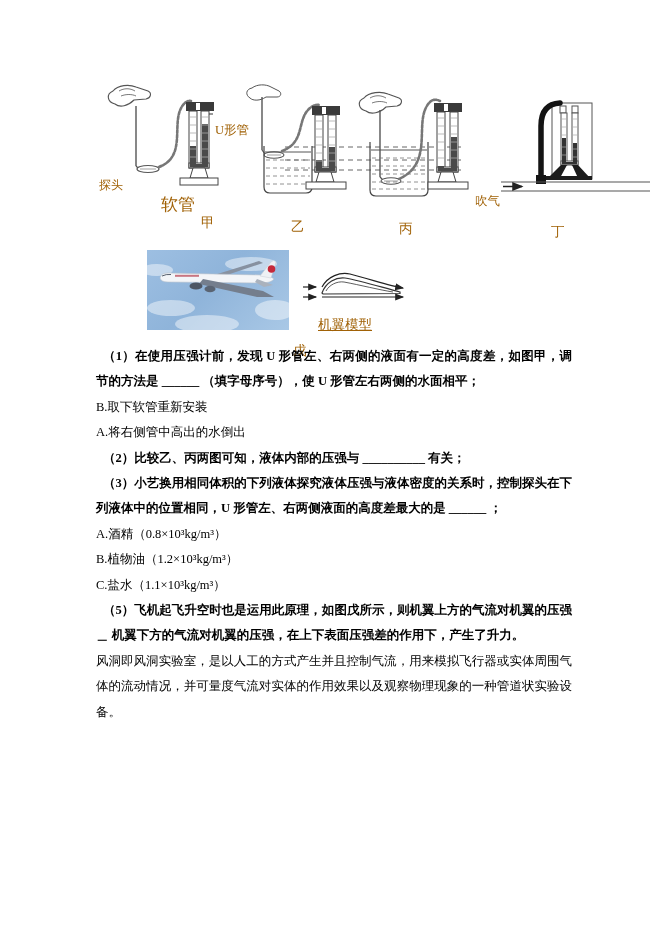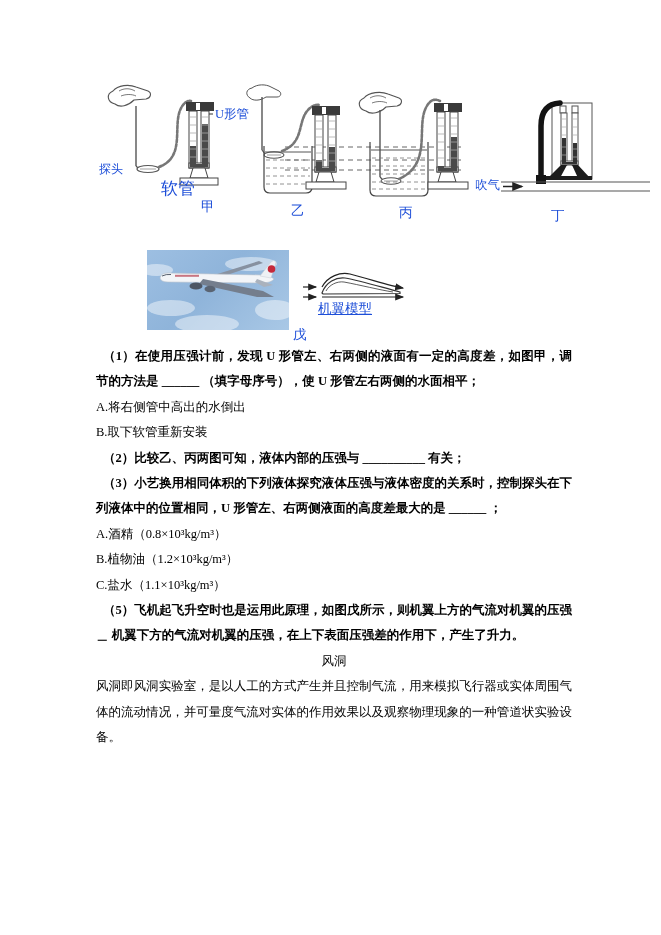--- a/index.html
+++ b/index.html
@@ -10,21 +10,22 @@
     font-family:"Liberation Serif","DejaVu Serif",serif;
     color:#000;
     overflow:hidden;
   }
   svg{position:absolute;left:0;top:0;}
   .lbl{
     position:absolute;
     font-size:13px;
     line-height:1;
     white-space:nowrap;
-    color:#1d4ed8;
+    color:#a16207;
+    margin-top:16px;
   }
   .fig-cap{font-size:13.5px;}
   .photo{
     position:absolute;left:147px;top:250px;width:142px;height:80px;
     background:linear-gradient(135deg,#9dbfe2 0%,#8fb4da 45%,#a9c8e6 100%);
     overflow:hidden;
   }
   .photo svg{position:absolute;left:0;top:0;}
   .wingmodel{position:absolute;left:300px;top:270px;width:128px;height:46px;}
   .textblock{
@@ -209,25 +210,24 @@
     <line x1="3" y1="17" x2="16" y2="17" stroke="#222" stroke-width="1.2" marker-end="url(#arr2)"></line>
     <line x1="3" y1="27" x2="16" y2="27" stroke="#222" stroke-width="1.2" marker-end="url(#arr2)"></line>
     <path d="M22,17 C28,6 40,2 50,4 C70,9 90,16 103,18" fill="none" stroke="#222" stroke-width="1.2" marker-end="url(#arr2)"></path>
     <line x1="22" y1="27" x2="103" y2="27" stroke="#222" stroke-width="1.2" marker-end="url(#arr2)"></line>
   </svg>
   <div class="lbl" style="left:318px;top:302px;font-size:13.5px;text-decoration:underline;">机翼模型</div>
   <div class="lbl fig-cap" style="left:293px;top:328px;">戊</div>
 
   <div class="textblock">
     <p class="para-num">（1）在使用压强计前，发现 U 形管左、右两侧的液面有一定的高度差，如图甲，调节的方法是 ______ （填字母序号），使 U 形管左右两侧的水面相平；</p>
+    <p>B.取下软管重新安装</p>
     <p>A.将右侧管中高出的水倒出</p>
-    <p>B.取下软管重新安装</p>
     <p class="para-num">（2）比较乙、丙两图可知，液体内部的压强与 __________ 有关；</p>
     <p class="para-num">（3）小艺换用相同体积的下列液体探究液体压强与液体密度的关系时，控制探头在下列液体中的位置相同，U 形管左、右两侧液面的高度差最大的是 ______ ；</p>
     <p>A.酒精（0.8×10³kg/m³）</p>
     <p>B.植物油（1.2×10³kg/m³）</p>
     <p>C.盐水（1.1×10³kg/m³）</p>
     <p class="para-num">（5）飞机起飞升空时也是运用此原理，如图戊所示，则机翼上方的气流对机翼的压强 ＿ 机翼下方的气流对机翼的压强，在上下表面压强差的作用下，产生了升力。</p>
-    <p class="center">风洞</p>
     <p>风洞即风洞实验室，是以人工的方式产生并且控制气流，用来模拟飞行器或实体周围气体的流动情况，并可量度气流对实体的作用效果以及观察物理现象的一种管道状实验设备。</p>
   </div>
 
 </div>
 
 </body></html>

